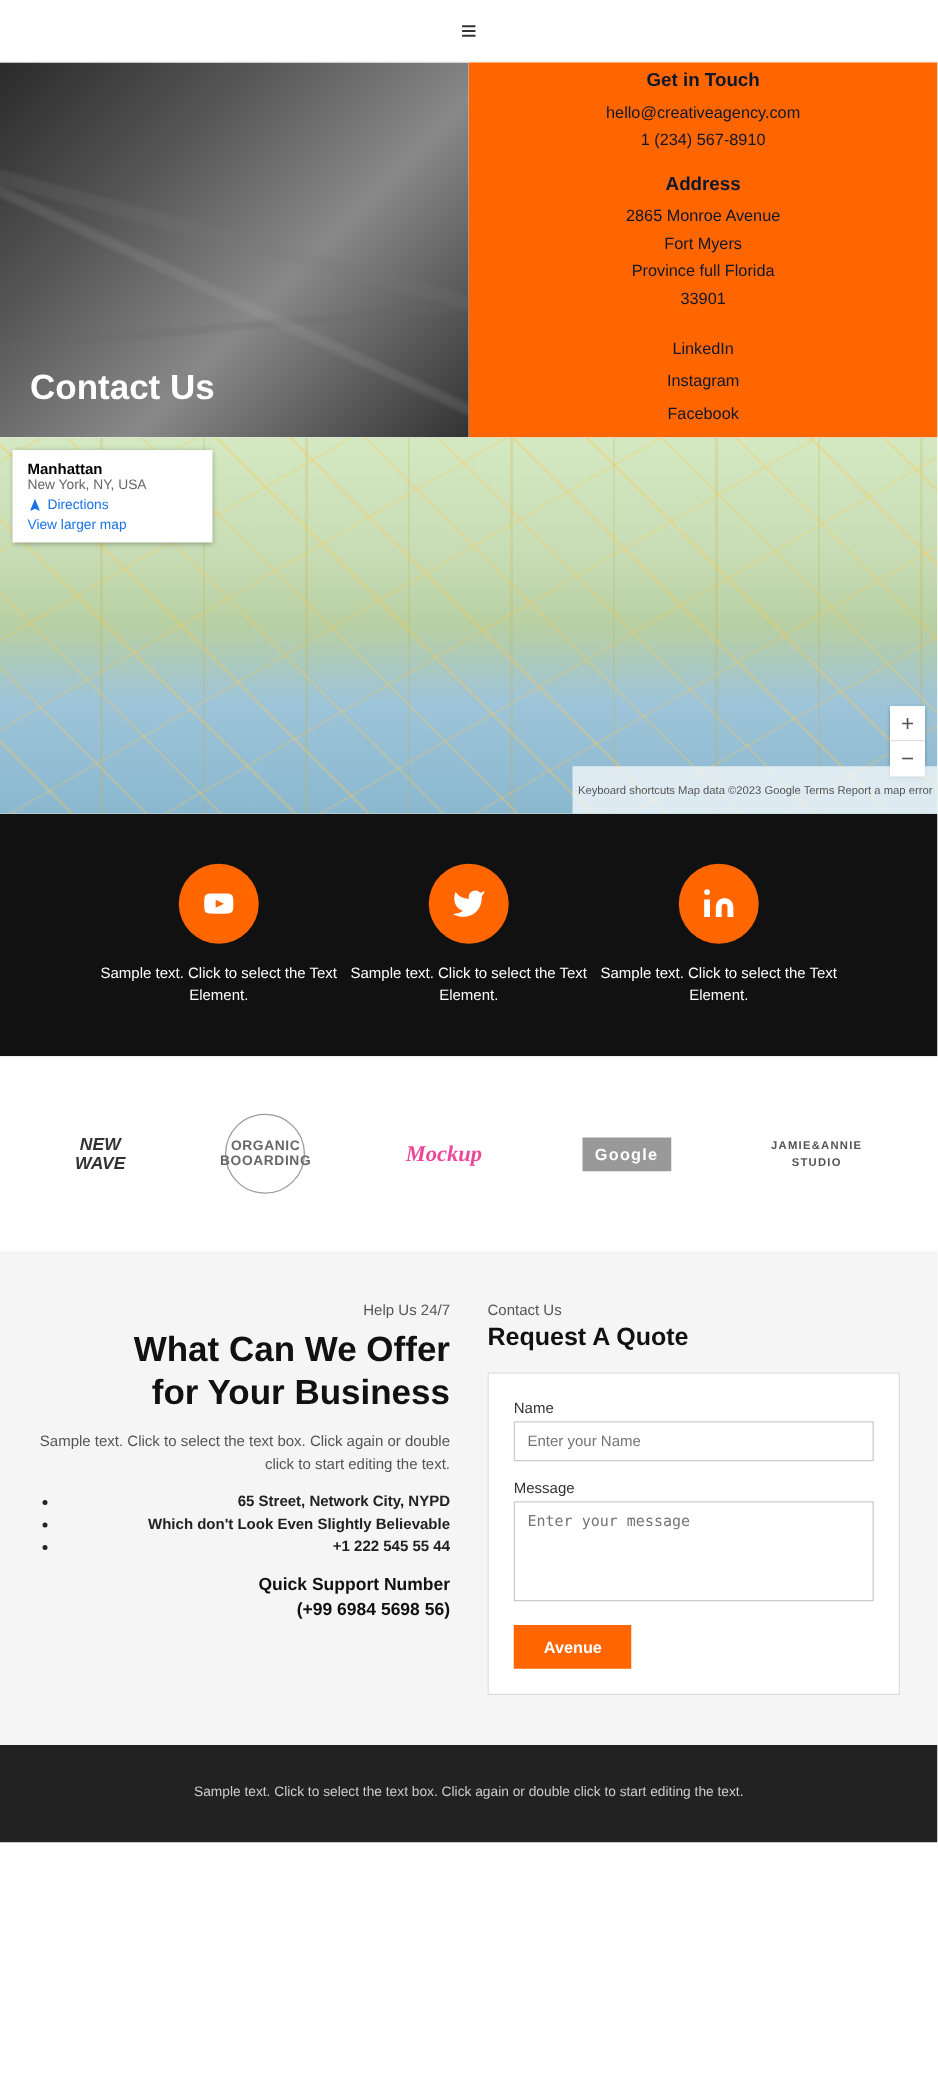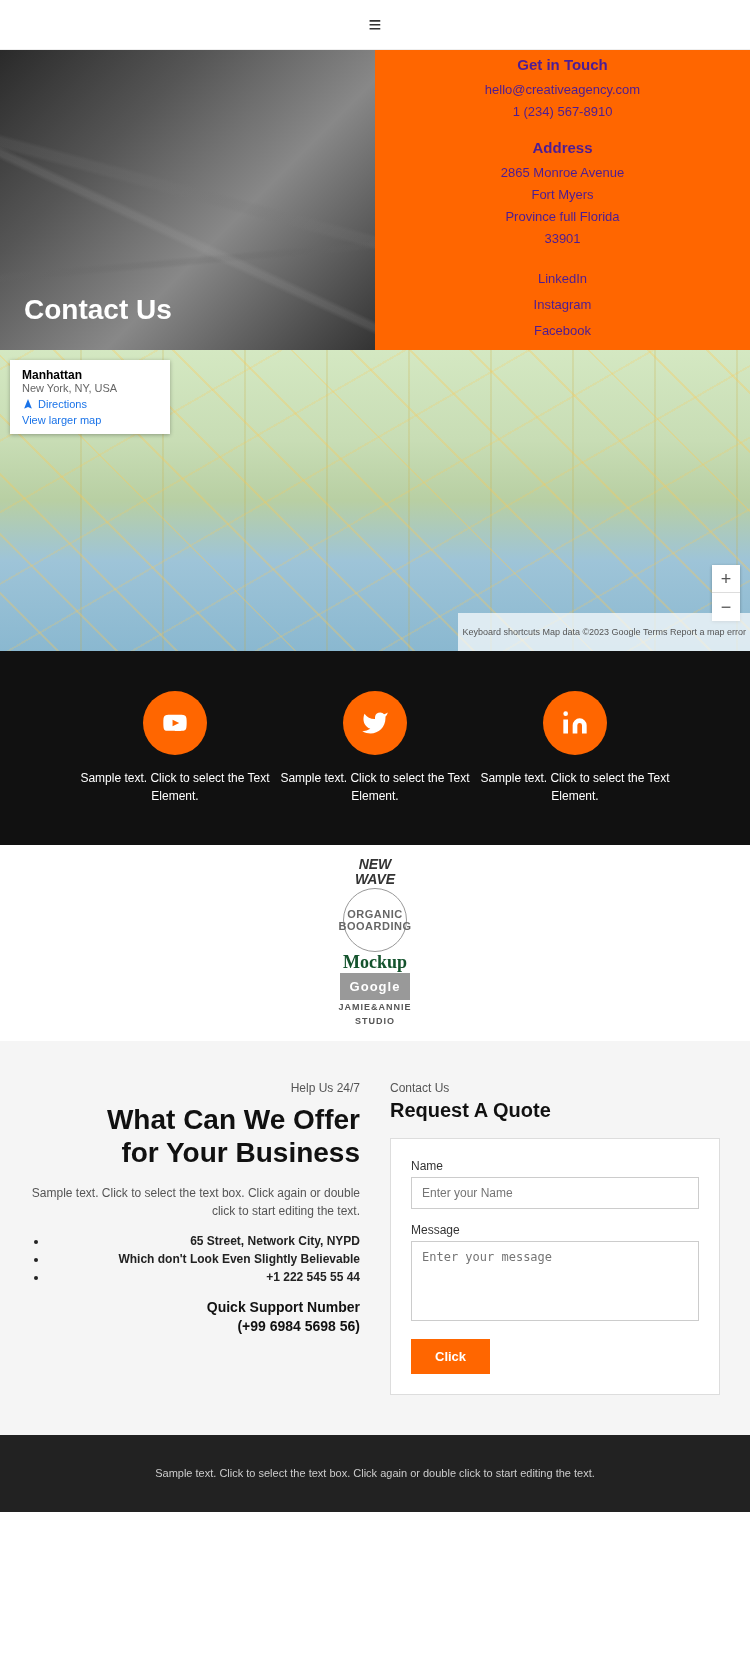--- a/index.html
+++ b/index.html
@@ -48,21 +48,21 @@
     .hero-title {
       color: #fff;
       font-size: 28px;
       font-weight: bold;
       position: relative;
       z-index: 1;
     }
     .hero-info {
       width: 50%;
       background: #f60;
-      color: #4c1d95;
+      color: #0f172a;
       display: flex;
       flex-direction: column;
       align-items: center;
       justify-content: center;
       padding: 24px;
       text-align: center;
     }
     .hero-info h3 { font-size: 15px; font-weight: bold; margin-bottom: 6px; }
     .hero-info p { font-size: 13px; line-height: 1.7; }
     .hero-info .section-gap { margin-top: 16px; }
@@ -174,47 +174,46 @@
     }
     .social-icon-circle svg { width: 28px; height: 28px; fill: #fff; }
     .social-item p {
       color: #fff;
       font-size: 12px;
       line-height: 1.5;
     }
 
     
     .brands-section {
-      padding: 12px 20px;
+      padding: 46px 20px;
       display: flex;
       justify-content: space-around;
       align-items: center;
       background: #fff;
-      flex-direction: column;
     }
     .brand-logo {
       font-size: 11px;
       text-align: center;
       color: #333;
       font-weight: bold;
       cursor: pointer;
     }
     .brand-logo.new-wave { font-size: 14px; line-height: 1.1; font-style: italic; }
     .brand-logo.organic {
       border: 1.5px solid #999;
       border-radius: 50%;
       width: 64px; height: 64px;
       display: flex;
       align-items: center;
       justify-content: center;
       font-size: 11px;
       letter-spacing: 0.5px;
       color: #666;
     }
-    .brand-logo.mockup { font-size: 18px; font-family: Georgia, serif; color: #14532d; }
+    .brand-logo.mockup { font-size: 18px; font-family: Georgia, serif; font-style: italic; color: #ec4899; }
     .brand-logo.alisa {
       background: #999;
       color: #fff;
       padding: 6px 10px;
       font-size: 13px;
       font-weight: bold;
       letter-spacing: 1px;
     }
     .brand-logo.jamie { font-size: 9px; letter-spacing: 1px; color: #555; line-height: 1.6; }
 
@@ -436,20 +435,20 @@
     <h3>Request A Quote</h3>
     <div class="form-box">
       <div class="form-group">
         <label>Name</label>
         <input type="text" placeholder="Enter your Name" style="">
       </div>
       <div class="form-group">
         <label>Message</label>
         <textarea placeholder="Enter your message" style=""></textarea>
       </div>
-      <button class="submit-btn">Click</button>
+      <button class="submit-btn">Avenue</button>
     </div>
   </div>
 </section>
 
 <footer class="footer">
   <p>Sample text. Click to select the text box. Click again or double click to start editing the text.</p>
 </footer>
 
 </body></html>

